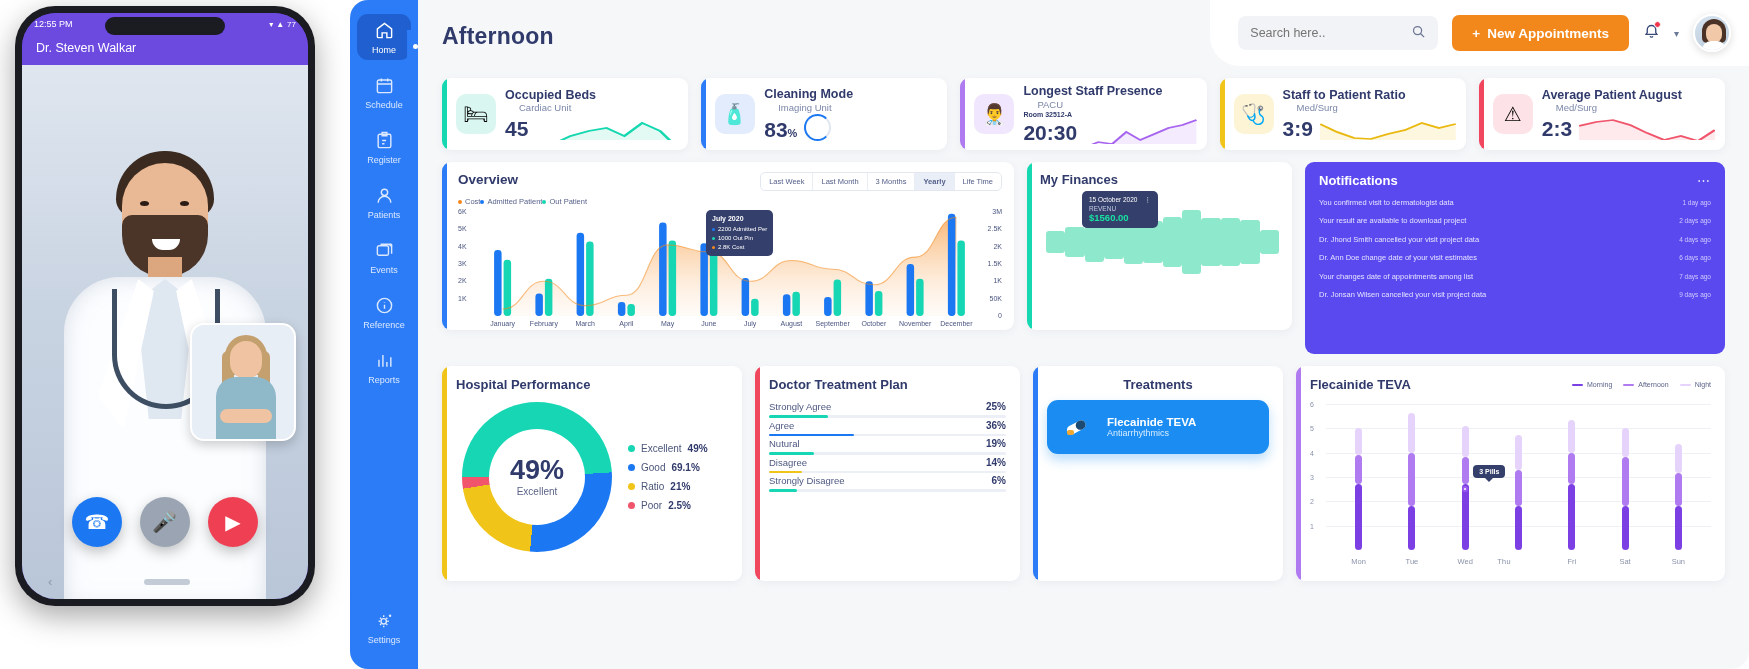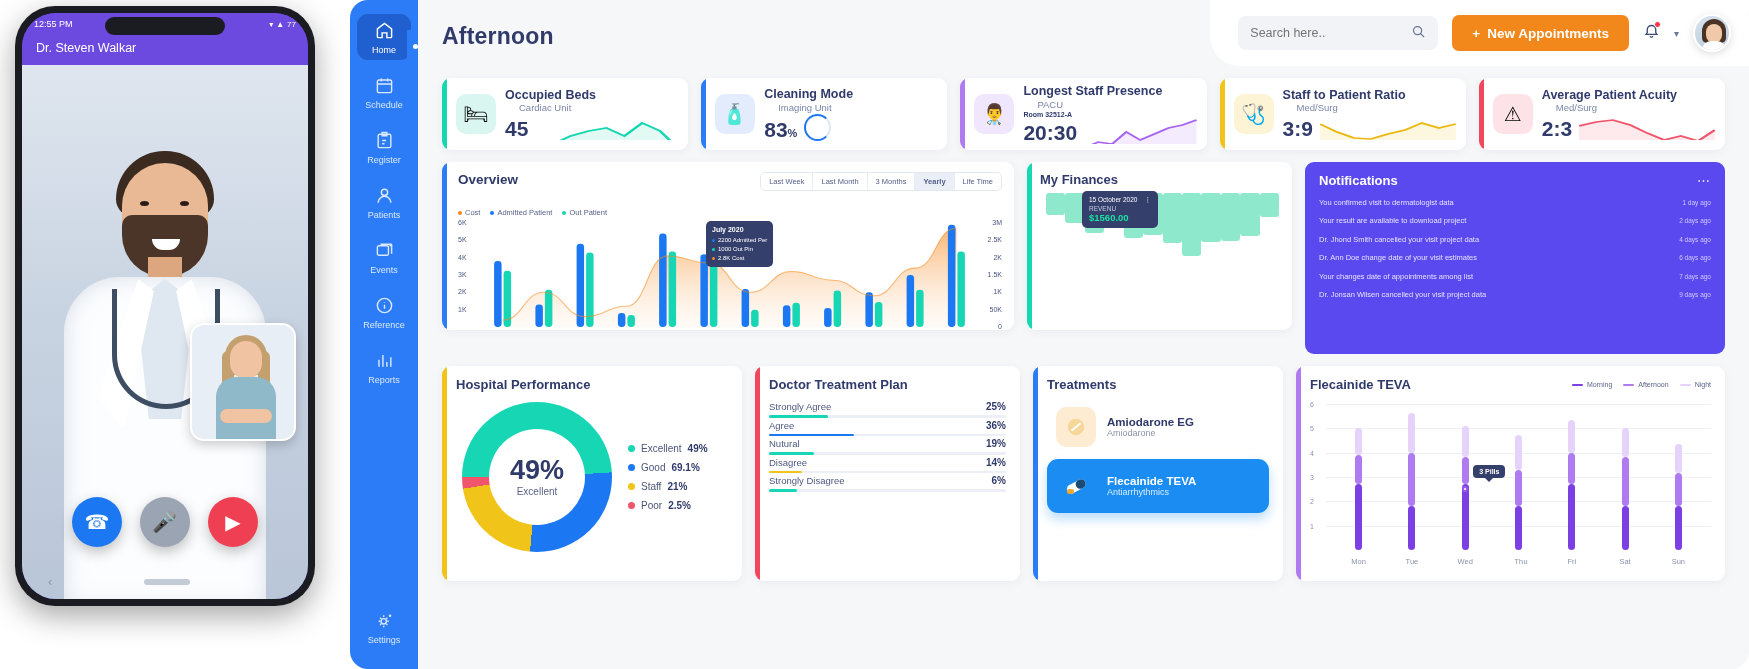--- a/index.html
+++ b/index.html
@@ -141,40 +141,40 @@
   .stat .spark{flex:1;height:26px;}
   .ring{width:27px;height:27px;border-radius:50%;border:2.5px solid #1b78f2;border-right-color:#dfe6f0;}
 
   
   .mid-row{display:flex;gap:13px;padding:12px 24px 0 24px;}
   .card{background:#fff;border-radius:9px;box-shadow:0 2px 9px rgba(60,80,120,.07);position:relative;overflow:hidden;}
   .card .accent{position:absolute;left:0;top:0;width:5px;height:100%;}
   .overview{flex:0 0 572px;height:168px;padding:10px 12px 6px 16px;}
   .ov-head{display:flex;align-items:flex-start;justify-content:space-between;}
   .ov-title{font-size:13.5px;font-weight:bold;color:#303a6b;}
-  .ov-legend{display:flex;gap:10px;margin-top:21px;}
+  .ov-legend{display:flex;margin-top:10px;}
   .lg{font-size:7.5px;color:#58628a;display:flex;align-items:center;gap:3px;}
   .lgd{width:4px;height:4px;border-radius:50%;}
   .ov-tabs{display:flex;border:1px solid #e3e8f0;border-radius:5px;overflow:hidden;background:#fff;}
   .ov-tab{font-size:7.5px;color:#55608a;padding:4px 8px;border-right:1px solid #e9edf4;cursor:pointer;white-space:nowrap;}
   .ov-tab:last-child{border-right:none;}
   .ov-tab.active{background:#e9eef7;font-weight:bold;}
   .ov-chart{position:relative;height:122px;margin-top:2px;}
   .ax{position:absolute;font-size:7px;color:#4a5580;}
   .tip{
     position:absolute;left:248px;top:2px;background:#343f6b;color:#fff;
     border-radius:5px;padding:4px 6px;font-size:6px;line-height:1.5;z-index:5;
   }
   .tip b{font-size:7px;}
   .tip .r{display:flex;align-items:center;gap:3px;}
   .tip .r i{width:3px;height:3px;border-radius:50%;display:inline-block;}
 
   .finances{flex:0 0 265px;height:168px;padding:10px 13px 8px;}
   .fin-title{font-size:13px;font-weight:bold;color:#303a6b;}
-  .fin-chart{position:relative;height:98px;margin-top:6px;display:flex;align-items:flex-start;padding-left:6px;}
+  .fin-chart{position:relative;height:98px;margin-top:6px;display:flex;align-items:center;padding-left:6px;}
   .fbar{flex:1;background:#8ee8cb;border-radius:3px;}
   .fin-tip{position:absolute;left:42px;top:-2px;background:#343f6b;color:#fff;border-radius:5px;padding:5px 7px;z-index:5;width:76px;}
   .fin-tip .d{font-size:6.5px;display:flex;justify-content:space-between;}
   .fin-tip .l{font-size:6.5px;color:#c5cbe4;margin-top:1px;}
   .fin-tip .a{font-size:9.5px;font-weight:bold;color:#18e1a2;}
   .fin-foot{display:flex;align-items:center;justify-content:space-between;margin-top:7px;border-top:1px solid #eef1f6;padding-top:6px;}
   .fin-foot .n{font-size:8.5px;font-weight:bold;color:#303a6b;}
   .fin-foot .sub{font-size:7px;color:#8b93ab;}
   .fin-foot .dt{font-size:7.5px;color:#5b6488;}
   .fin-foot .amt{font-size:8.5px;font-weight:bold;color:#10c98a;}
@@ -203,21 +203,21 @@
 
   .plan{flex:0 0 265px;height:215px;padding:11px 14px;}
   .plan-title{font-size:13px;font-weight:bold;color:#303a6b;margin-bottom:9px;}
   .plan-row{margin-bottom:2px;}
   .plan-top{display:flex;justify-content:space-between;font-size:9.5px;color:#4e5880;padding-bottom:3px;}
   .plan-top b{color:#303a6b;font-size:10px;}
   .plan-track{height:2.5px;background:#eceff5;border-radius:2px;}
   .plan-fill{height:100%;border-radius:2px;}
 
   .treat{flex:0 0 250px;height:215px;padding:11px 14px;}
-  .treat-title{font-size:13px;font-weight:bold;color:#303a6b;margin-bottom:8px;}
+  .treat-title{font-size:13px;font-weight:bold;color:#303a6b;margin-bottom:8px;text-align:center;}
   .t-item{display:flex;align-items:center;gap:11px;padding:7px 9px;border-radius:11px;margin-bottom:5px;}
   .t-item.sel{background:#1b8df2;box-shadow:0 6px 12px rgba(27,141,242,.3);}
   .t-ic{width:40px;height:40px;border-radius:10px;background:#fdecd2;display:flex;align-items:center;justify-content:center;font-size:19px;flex:0 0 40px;}
   .t-item.sel .t-ic{background:transparent;}
   .t-n{font-size:11.5px;font-weight:bold;color:#303a6b;}
   .t-s{font-size:9px;color:#8b93ab;}
   .t-item.sel .t-n{color:#fff;} .t-item.sel .t-s{color:#d6ecff;}
 
   .flec{flex:1;height:215px;padding:11px 14px;}
   .flec-head{display:flex;align-items:center;justify-content:space-between;}
@@ -472,21 +472,21 @@
       <path d="M0.0,10.0 L8.8,18.0 L17.5,24.0 L26.3,25.0 L35.0,20.0 L43.8,16.0 L52.5,9.0 L61.3,14.0 L70.0,10.0 L70,26 L0,26 Z" fill="#fdf4d6" opacity=".75"></path>
       <path d="M0.0,10.0 L8.8,18.0 L17.5,24.0 L26.3,25.0 L35.0,20.0 L43.8,16.0 L52.5,9.0 L61.3,14.0 L70.0,10.0" fill="none" stroke="#eab90f" stroke-width="1.6"></path>
               </svg>
       </div>
     </div>
         </div>
         <div class="stat">
           <div class="bar" style="background:#f0465e"></div>
     <div class="ico" style="background:#fde3e7">⚠</div>
     <div class="body">
-      <div class="t">Average Patient Acuity</div>
+      <div class="t">Average Patient August</div>
       <div class="s">Med/Surg</div>
 
       <div class="valrow">
         <div class="v">2:3</div>
         <svg class="spark" viewBox="0 0 70 26" preserveAspectRatio="none">
       <path d="M0.0,12.0 L8.8,8.0 L17.5,6.0 L26.3,11.0 L35.0,19.0 L43.8,26.0 L52.5,22.0 L61.3,27.0 L70.0,16.0 L70,26 L0,26 Z" fill="#fde3e7" opacity=".75"></path>
       <path d="M0.0,12.0 L8.8,8.0 L17.5,6.0 L26.3,11.0 L35.0,19.0 L43.8,26.0 L52.5,22.0 L61.3,27.0 L70.0,16.0" fill="none" stroke="#f0556b" stroke-width="1.6"></path>
               </svg>
       </div>
     </div>
@@ -639,21 +639,21 @@
                 <span>Excellent</span>
                 <b>49%</b>
               </div>
               <div class="pl">
                 <i style="background:#1b78f2"></i>
                 <span>Good</span>
                 <b>69.1%</b>
               </div>
               <div class="pl">
                 <i style="background:#f0c419"></i>
-                <span>Staff</span>
+                <span>Ratio</span>
                 <b>21%</b>
               </div>
               <div class="pl">
                 <i style="background:#f0556b"></i>
                 <span>Poor</span>
                 <b>2.5%</b>
               </div>
             </div>
         </div>
       </div>
@@ -707,32 +707,20 @@
         <div class="plan-fill" style="width:12%;background:#17d6b4"></div>
               </div>
             </div>
           </div>
       </div>
 
       <div class="card treat">
         <div class="accent" style="background:#2b7cf6"></div>
         <div class="treat-title">Treatments</div>
         <div id="treat-list">
-            <div class="t-item">
-              <div class="t-ic" style="background:#fdecd2">
-                <svg width="22" height="22" viewBox="0 0 24 24">
-                  <circle cx="12" cy="12" r="9" fill="#f6d79a"></circle>
-                  <path d="M7 16L17 8" stroke="#fff" stroke-width="2"></path>
-                </svg>
-              </div>
-      <div>
-        <div class="t-n">Amiodarone EG</div>
-        <div class="t-s">Amiodarone</div>
-              </div>
-            </div>
             <div class="t-item sel">
               <div class="t-ic" style="background:transparent">
                 <svg width="26" height="26" viewBox="0 0 26 26">
                   <rect x="3" y="9" width="20" height="9" rx="4.5" fill="#fff" transform="rotate(-28 13 13)"></rect>
                   <rect x="13" y="9" width="10" height="9" rx="4.5" fill="#1b4a72" transform="rotate(-28 13 13)"></rect>
                   <rect x="4" y="16" width="7" height="5" rx="2" fill="#f0a830"></rect>
                 </svg>
               </div>
       <div>
         <div class="t-n">Flecainide TEVA</div>
@@ -785,21 +773,21 @@
               <div class="fseg" style="background: rgb(123, 63, 228); height: 44.2424px; bottom: 0px;"></div>
               <div class="fseg" style="background: rgb(176, 123, 240); height: 53.0909px; bottom: 44.2424px;"></div>
               <div class="fseg" style="background: rgb(230, 211, 251); height: 39.8182px; bottom: 97.3333px;"></div>
             </div>
             <div class="fx" style="left: 155.214px;">Wed</div>
             <div class="fbarw" style="left: 151.714px; height: 146px;">
               <div class="fseg" style="background: rgb(123, 63, 228); height: 66.3636px; bottom: 0px;"></div>
               <div class="fseg" style="background: rgb(176, 123, 240); height: 26.5455px; bottom: 66.3636px;"></div>
               <div class="fseg" style="background: rgb(230, 211, 251); height: 30.9697px; bottom: 92.9091px;"></div>
             </div>
-            <div class="fx" style="left: 211px; font-family: Liberation Mono, monospace;">Thu</div>
+            <div class="fx" style="left: 194px; font-family: Liberation Mono, monospace;">Thu</div>
             <div class="fbarw" style="left: 205px; height: 146px;">
               <div class="fseg" style="background: rgb(123, 63, 228); height: 44.2424px; bottom: 0px;"></div>
               <div class="fseg" style="background: rgb(176, 123, 240); height: 35.3939px; bottom: 44.2424px;"></div>
               <div class="fseg" style="background: rgb(230, 211, 251); height: 35.3939px; bottom: 79.6364px;"></div>
             </div>
             <div class="fx" style="left: 261.786px;">Fri</div>
             <div class="fbarw" style="left: 258.286px; height: 146px;">
               <div class="fseg" style="background: rgb(123, 63, 228); height: 66.3636px; bottom: 0px;"></div>
               <div class="fseg" style="background: rgb(176, 123, 240); height: 30.9697px; bottom: 66.3636px;"></div>
               <div class="fseg" style="background: rgb(230, 211, 251); height: 33.1818px; bottom: 97.3333px;"></div>

